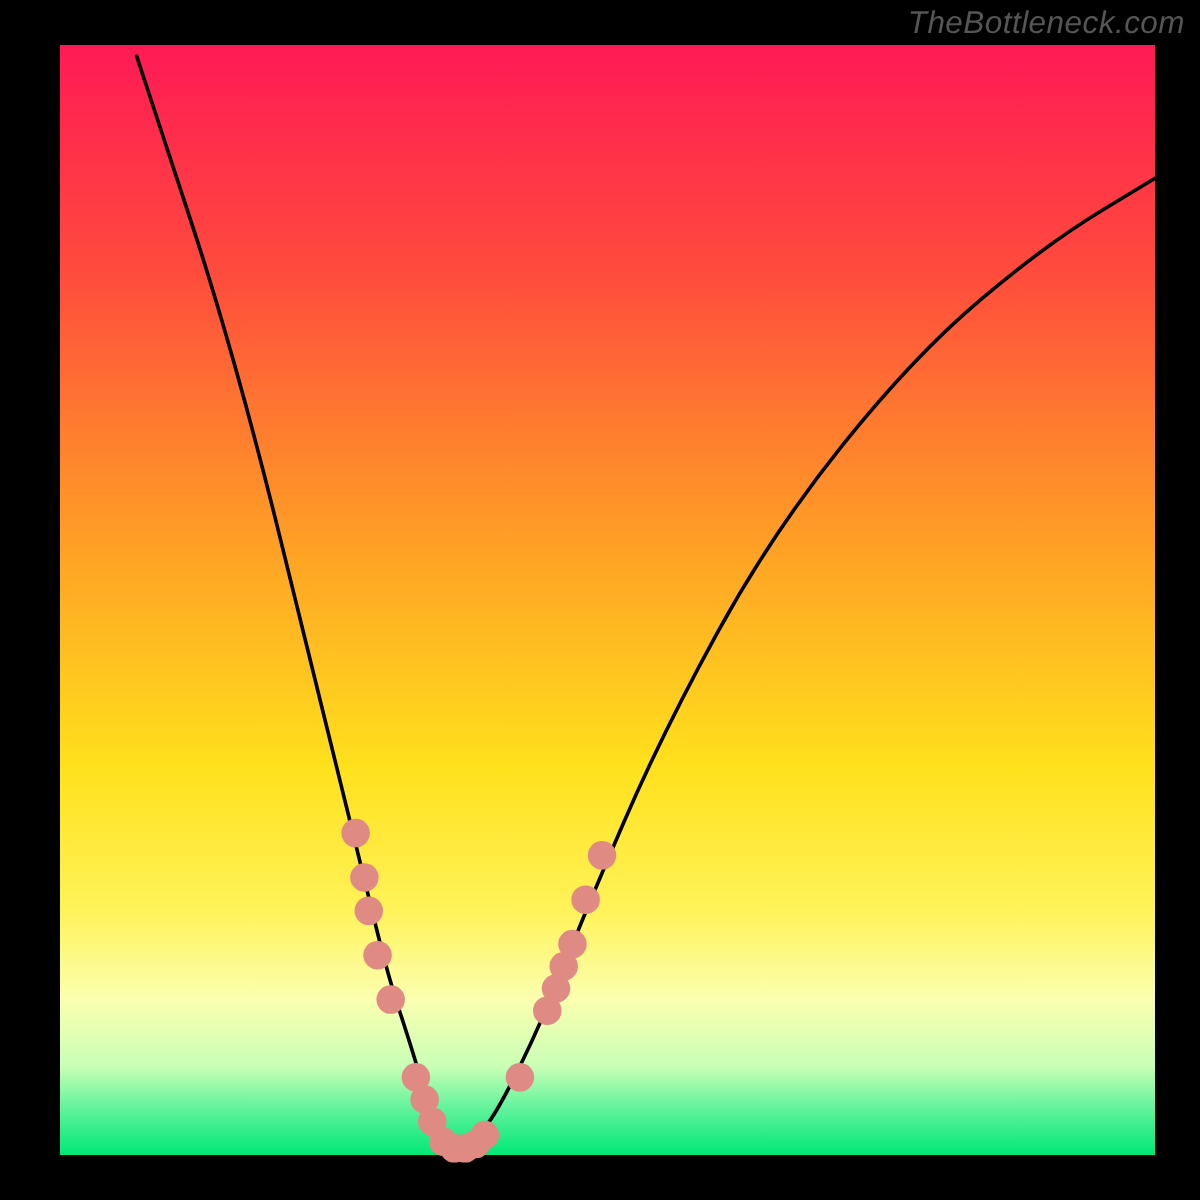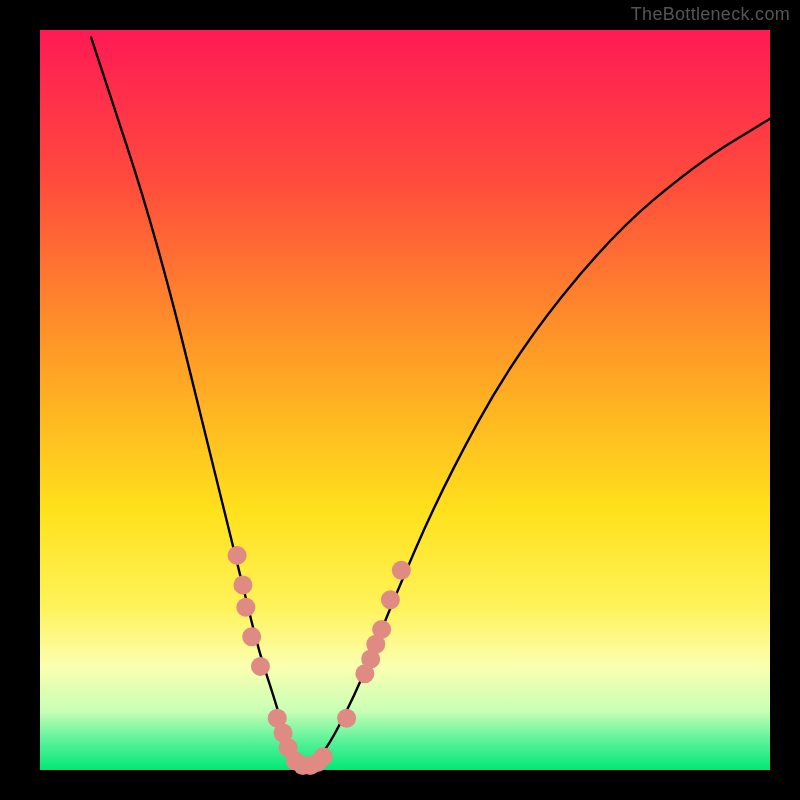--- a/index.html
+++ b/index.html
@@ -9,23 +9,24 @@
     height: 800px;
     background: #000000;
     overflow: hidden;
     font-family: Arial, Helvetica, sans-serif;
   }
   .attribution {
     position: absolute;
     top: 4px;
     right: 10px;
     color: #555555;
-    font-size: 18px;
+    font-size: 21px;
     letter-spacing: 0.3px;
     z-index: 10;
+    font-style: italic;
   }
   .stage {
     position: absolute;
     top: 0;
     left: 0;
     width: 800px;
     height: 800px;
   }
   svg {
     display: block;

